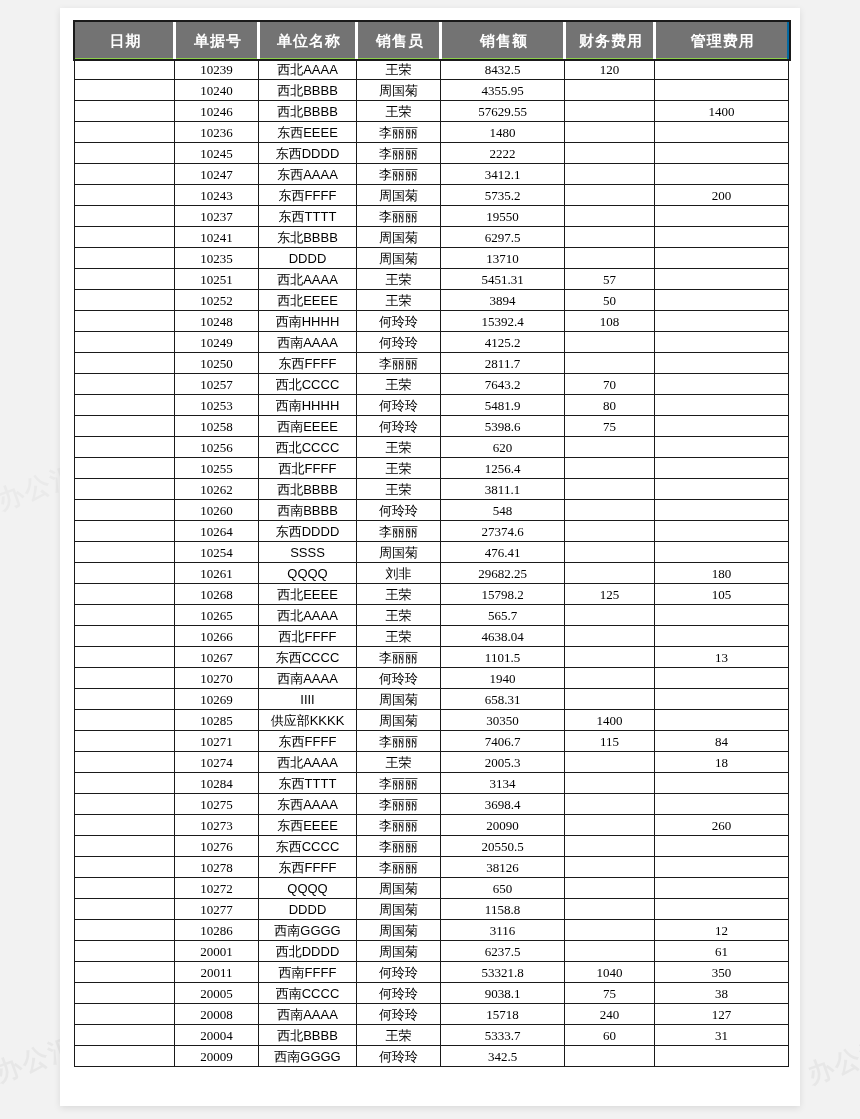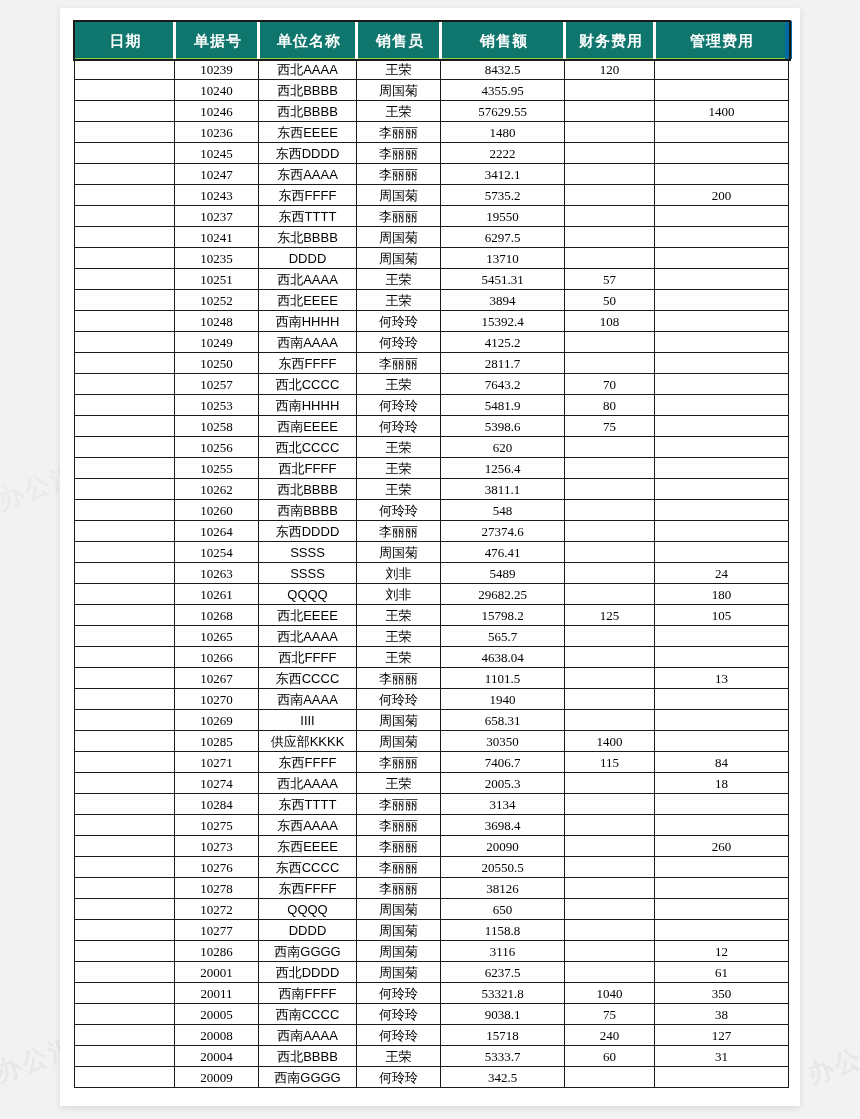--- a/index.html
+++ b/index.html
@@ -71,33 +71,33 @@
     line-height: 1;
     text-align: center;
     vertical-align: middle;
     color: #000;
     overflow: hidden;
     white-space: nowrap;
     background: #ffffff;
   }
 
   table.grid thead th {
-    background: #0f766e;
+    background: #737373;
     color: #ffffff;
     font-family: "Liberation Sans", "DejaVu Sans", sans-serif;
     font-weight: bold;
     font-size: 15px;
     height: 36px;
     border: 1px solid #8cd04a;
     border-right: 3px solid #ffffff;
     letter-spacing: 1px;
     padding-left: 6px;
   }
   table.grid thead th:last-child {
-    border-right: 7px solid #0369a1;
+    border-right: 4px solid #0369a1;
   }
   table.grid thead tr {
     outline: 2px solid #1a1a1a;
   }
 
   
   col.c-date  { width: 100px; }
   col.c-doc   { width: 84px;  }
   col.c-unit  { width: 98px;  }
   col.c-sales { width: 84px;  }
@@ -357,29 +357,20 @@
             <td class="num"></td>
             <td class="num">10254</td>
             <td class="cjk">SSSS</td>
             <td class="cjk">周国菊</td>
             <td class="num">476.41</td>
             <td class="num"></td>
             <td class="num"></td>
           </tr>
           <tr>
             <td class="num"></td>
-            <td class="num">10263</td>
-            <td class="cjk">SSSS</td>
-            <td class="cjk">刘非</td>
-            <td class="num">5489</td>
-            <td class="num"></td>
-            <td class="num">24</td>
-          </tr>
-          <tr>
-            <td class="num"></td>
             <td class="num">10261</td>
             <td class="cjk">QQQQ</td>
             <td class="cjk">刘非</td>
             <td class="num">29682.25</td>
             <td class="num"></td>
             <td class="num">180</td>
           </tr>
           <tr>
             <td class="num"></td>
             <td class="num">10268</td>

